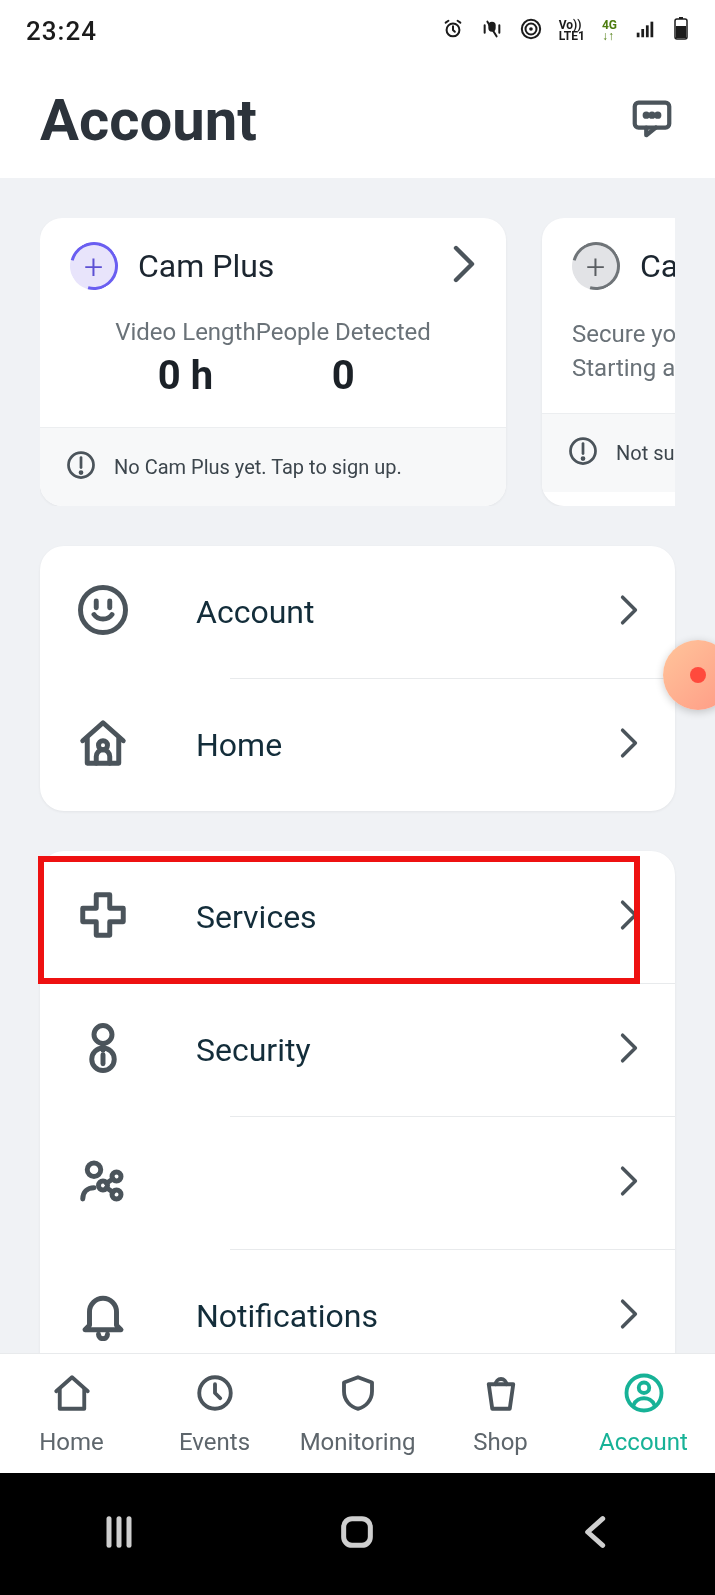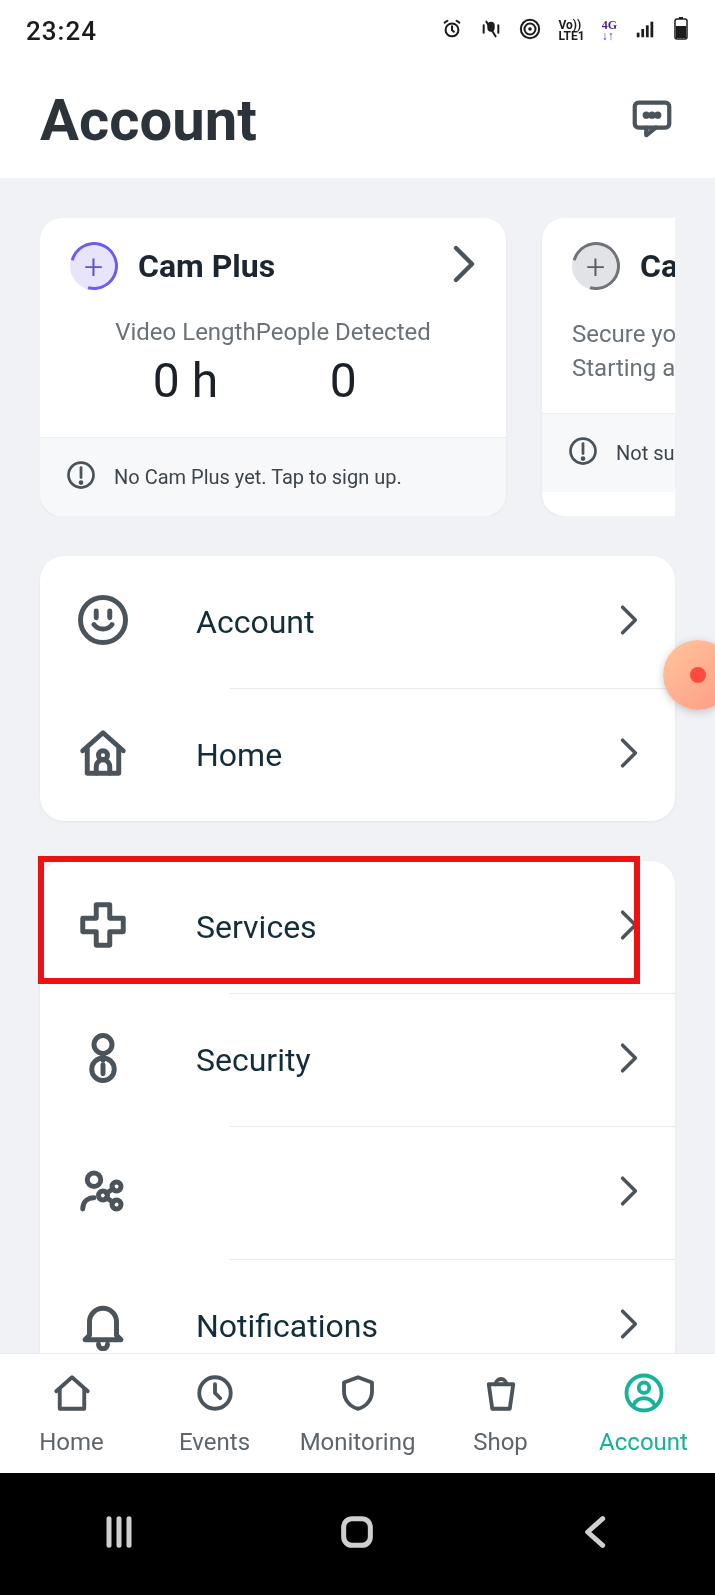--- a/index.html
+++ b/index.html
@@ -24,25 +24,25 @@
 .promo-scroller { display:flex; gap:36px; overflow-x:hidden; margin-bottom:40px; }
 .promo-card { flex:0 0 466px; background:#fff; border-radius:22px; box-shadow:0 1px 3px rgba(0,0,0,.06); display:flex; flex-direction:column; overflow:hidden; }
 .promo-card.second { flex:0 0 466px; }
 .promo-top { padding:24px 30px 28px 30px; }
 .promo-title-row { display:flex; align-items:center; gap:20px; margin-bottom:28px; }
 .promo-plus { width:48px; height:48px; border-radius:24px; display:flex; align-items:center; justify-content:center; }
 .promo-plus.purple { background:#e8e4fb; color:#5c50d4; border:3px solid #6a5ef1; border-left-color:transparent; transform:rotate(-30deg); }
 .promo-plus.purple span{ transform:rotate(30deg); font-size:34px; font-weight:300; }
 .promo-plus.gray { background:#e2e3e6; color:#5a5e62; border:3px solid #6f7478; border-left-color:transparent; transform:rotate(-30deg);}
 .promo-plus.gray span{ transform:rotate(30deg); font-size:34px; font-weight:300; }
-.promo-title { font-size:32px; font-weight:700; color:#1c2630; }
+.promo-title { font-size:32px; font-weight:400; color:#1c2630; }
 .promo-chev { margin-left:auto; }
 .promo-stats { display:flex; justify-content:center; text-align:center; }
 .promo-stat-label { font-size:24px; color:#6a7278; margin-bottom:6px; }
-.promo-stat-value { font-size:48px; font-weight:400; color:#1b2127; }
+.promo-stat-value { font-size:40px; font-weight:700; color:#1b2127; }
 .promo-desc { font-size:24px; color:#6a7278; line-height:1.4; }
 .promo-footer { background:#f7f8f9; padding:22px 26px; display:flex; align-items:center; gap:18px; border-top:1px solid #eceef0; }
 .promo-footer-text { font-size:20px; color:#3d464d; white-space:nowrap; }
 
 
 .group { background:#fff; border-radius:24px; box-shadow:0 1px 3px rgba(0,0,0,.06); margin-bottom:40px; }
 .row { height:132px; display:flex; align-items:center; padding:0 36px; position:relative; }
 .row .icon-slot { width:120px; display:flex; }
 .row .icon-slot svg { width:54px; height:54px; }
 .row .label { font-size:32px; color:#132d3a; font-weight:400; flex:1; }
@@ -92,21 +92,21 @@
     <span><svg viewBox="0 0 24 24" width="22" height="22">
           <path d="M7 4 L17 20 M4 8v8 M20 8v8" stroke="#1c1c1c"></path>
           <path d="M12 4a4 4 0 0 1 4 4v3a4 4 0 0 1-8 0V8a4 4 0 0 1 4-4z" fill="#1c1c1c" stroke="none"></path>
         </svg></span>
     <span><svg viewBox="0 0 24 24" width="22" height="22">
           <circle cx="12" cy="12" r="2" fill="#1c1c1c" stroke="none"></circle>
           <circle cx="12" cy="12" r="6" stroke="#1c1c1c"></circle>
           <circle cx="12" cy="12" r="10" stroke="#1c1c1c"></circle>
         </svg></span>
     <span class="sb-pill" style="color:#1c1c1c;line-height:11px;font-weight:700;">Vo))<br>LTE1</span>
-    <span class="sb-pill" style="color:#4c1d95;line-height:11px;font-weight:700;font-family:Liberation Serif, serif;">4G<br>↓↑</span>
+    <span class="sb-pill" style="color:#4d7c0f;line-height:11px;font-weight:700;">4G<br>↓↑</span>
     <span><svg viewBox="0 0 24 24" width="22" height="22">
           <rect x="3" y="16" width="3" height="5" fill="#1c1c1c" stroke="none"></rect>
           <rect x="8" y="12" width="3" height="9" fill="#1c1c1c" stroke="none"></rect>
           <rect x="13" y="8" width="3" height="13" fill="#1c1c1c" stroke="none"></rect>
           <rect x="18" y="4" width="3" height="17" fill="#1c1c1c" stroke="none"></rect>
         </svg></span>
     <span><svg viewBox="0 0 14 24" width="16" height="24">
           <rect x="1" y="3" width="12" height="20" rx="2" fill="none" stroke="#1c1c1c" stroke-width="1.5"></rect>
           <rect x="2" y="10" width="10" height="12" fill="#1c1c1c" stroke="none"></rect>
           <rect x="5" y="1" width="4" height="2" fill="#1c1c1c" stroke="none"></rect>

